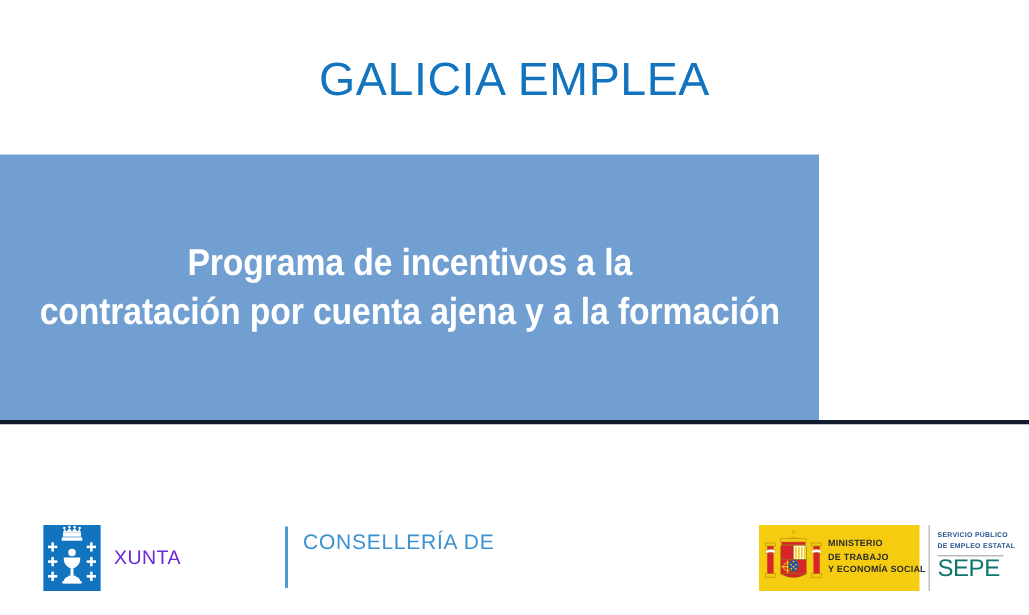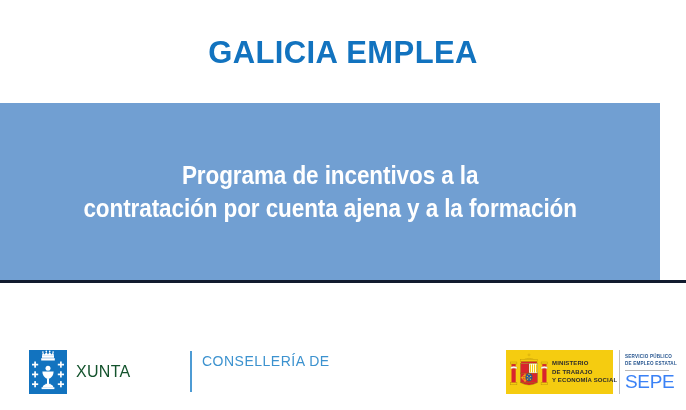--- a/index.html
+++ b/index.html
@@ -24,34 +24,34 @@
     width: 686px;
     height: 103px;
     background: #ffffff;
     display: flex;
     align-items: center;
     justify-content: center;
   }
   #page-title {
     color: #1273bf;
     font-size: 31px;
-    font-weight: bold;
+    font-weight: normal;
     letter-spacing: 0.4px;
     line-height: 1;
     text-align: left;
     white-space: nowrap;
     margin-top: 2px;
   }
 
   
   #banner {
     position: absolute;
     left: 0;
     top: 103px;
-    width: 660px;
+    width: 546px;
     height: 177px;
     background: #719fd2;
     display: flex;
     align-items: center;
     justify-content: center;
     box-sizing: border-box;
   }
   #banner-text {
     color: #ffffff;
     font-size: 25px;
@@ -95,22 +95,22 @@
   }
   #xunta-emblem {
     width: 38px;
     height: 44px;
     background: #1273bf;
     position: relative;
     flex: 0 0 auto;
   }
   #xunta-wordmark {
     margin-left: 9px;
-    color: #14532d;
-    font-size: 16px;
+    color: #6d28d9;
+    font-size: 13px;
     font-weight: normal;
     line-height: 1.12;
     letter-spacing: 0.3px;
     white-space: nowrap;
   }
   #xunta-wordmark .bl { display: block; }
 
   #logo-divider {
     position: absolute;
     left: 190px;
@@ -184,22 +184,22 @@
     white-space: nowrap;
   }
   #sepe-tagline .bl { display: block; }
   #sepe-rule {
     width: 44px;
     height: 1px;
     background: #b9b9b9;
     margin: 2px 0 1px 0;
   }
   #sepe-mark {
-    color: #3b82f6;
-    font-size: 19px;
+    color: #0f766e;
+    font-size: 16px;
     font-weight: normal;
     letter-spacing: -0.3px;
     line-height: 1;
   }
 </style>
 </head>
 <body>
 
 <div id="header-band">
   <div id="page-title">GALICIA EMPLEA</div>

